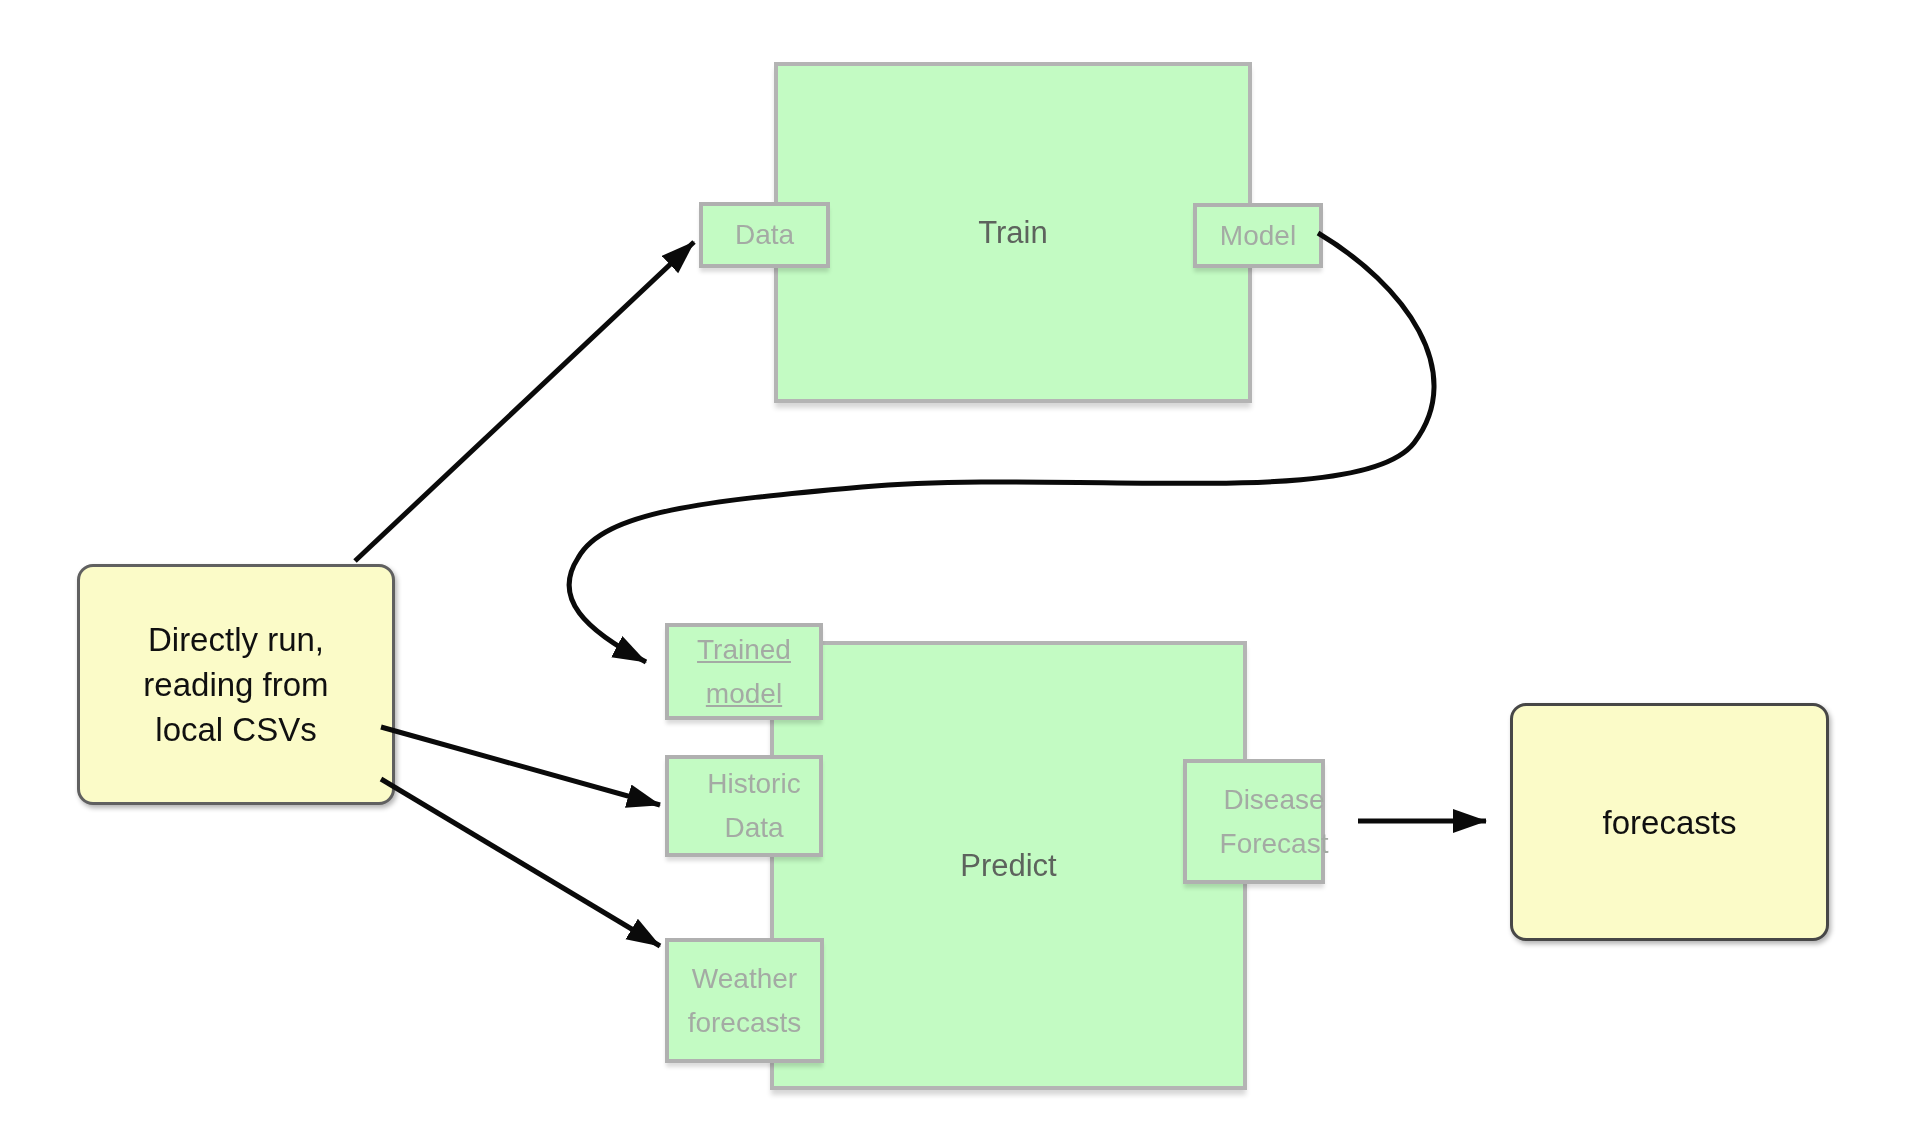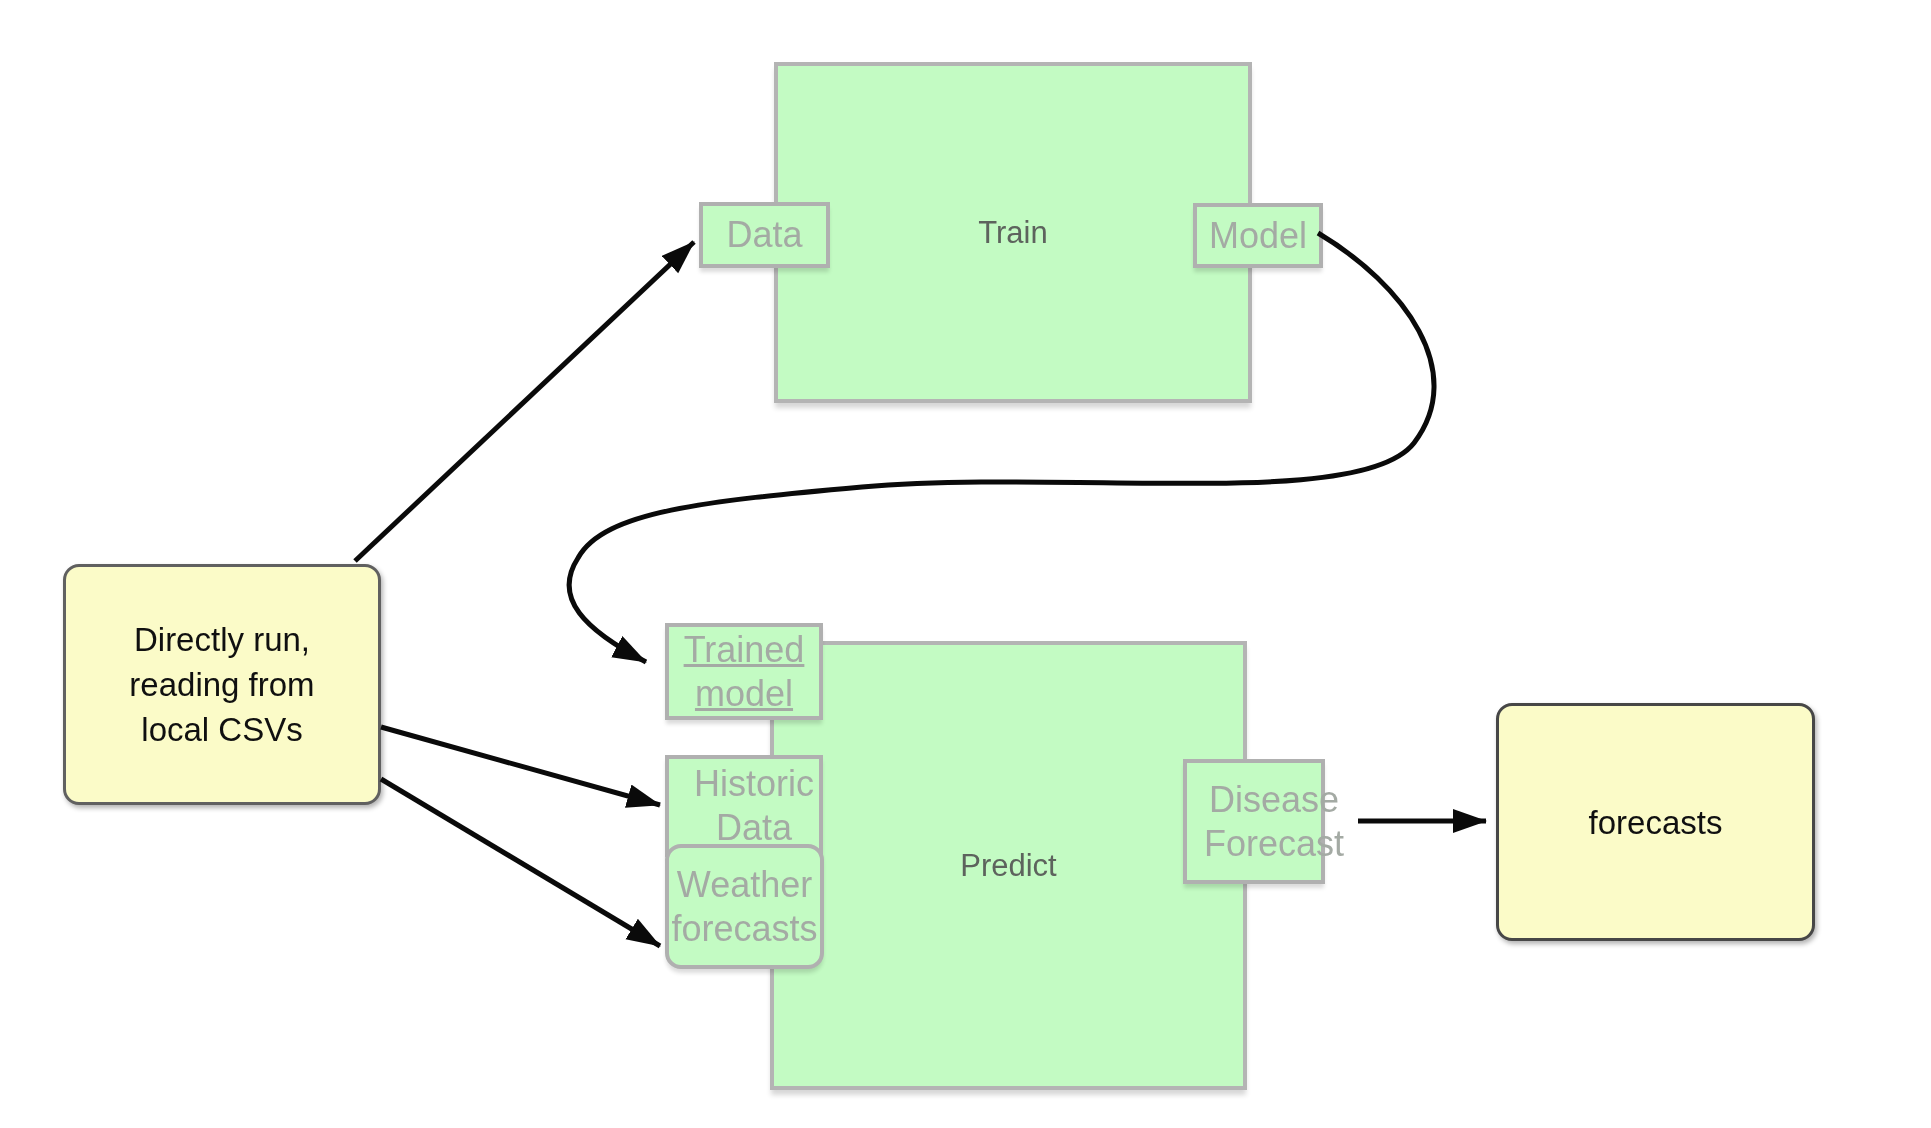--- a/index.html
+++ b/index.html
@@ -43,45 +43,46 @@
     box-sizing: border-box;
     background: var(--port-fill, #c3fbc3);
     border: 4px solid var(--port-border, #b0b0b0);
     box-shadow: 0 5px 4px -1px rgba(0,0,0,0.14);
     display: flex;
     flex-direction: column;
     align-items: center;
     justify-content: center;
     text-align: center;
     color: var(--port-label, #a4aaa4);
-    font-size: 36px;
+    font-size: 28px;
     line-height: 44px;
     z-index: 2;
   }
   .port span { display: block; }
   #port-data     { left: 699px;  top: 202px; width: 131px; height: 66px; }
   #port-model    { left: 1193px; top: 203px; width: 130px; height: 65px; }
   #port-trained  { left: 665px;  top: 623px; width: 158px; height: 97px; text-decoration: underline; }
   #port-historic { left: 665px;  top: 755px; width: 158px; height: 102px; padding-left: 20px; }
-  #port-weather  { left: 665px;  top: 844px; width: 159px; height: 125px; border-radius: 16px; }
+  #port-weather  { left: 665px;  top: 938px; width: 159px; height: 125px; }
   #port-disease  { left: 1183px; top: 759px; width: 142px; height: 125px; padding-left: 40px; }
   .note {
     position: absolute;
     box-sizing: border-box;
     background: var(--note-fill, #fbfbc8);
     border-radius: 16px;
     display: flex;
     flex-direction: column;
     align-items: center;
     justify-content: center;
     text-align: center;
     color: var(--note-text, #101010);
     font-size: 33px;
     line-height: 45px;
     z-index: 2;
+    margin-left: 14px;
   }
   .note span { display: block; }
   #note-source {
     left: 63px; top: 564px; width: 318px; height: 241px;
     border: 3px solid var(--note-border-left, #606060);
     box-shadow: 2px 3px 5px rgba(0,0,0,0.30);
   }
   #note-inspect {
     left: 1496px; top: 703px; width: 319px; height: 238px;
     border: 3px solid var(--note-border-right, #474747);

